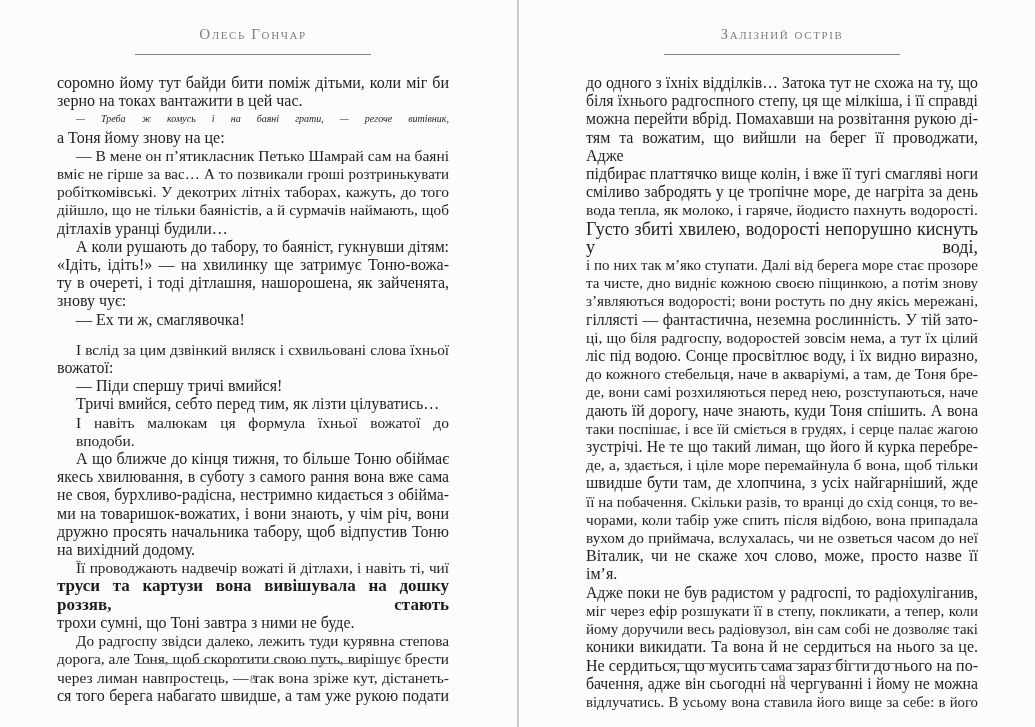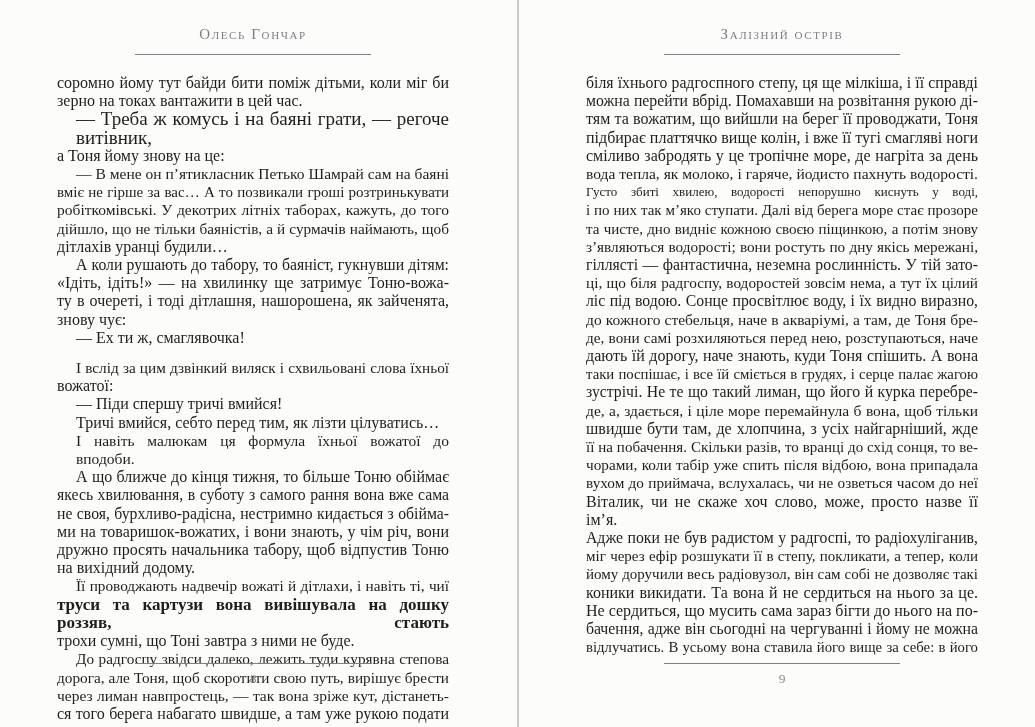--- a/index.html
+++ b/index.html
@@ -52,21 +52,21 @@
 <body>
 
 <div class="spread">
 
   <section class="page page-left">
     <div class="running-header">Олесь Гончар</div>
     <div class="header-rule"></div>
     <div class="page-body">
         <div class="line" style="">соромно йому тут байди бити поміж дітьми, коли міг би</div>
         <div class="line last" style="">зерно на токах вантажити в цей час.</div>
-        <div class="line indent" style="font-size: 19px;">— Треба ж комусь і на баяні грати, — регоче витівник,</div>
+        <div class="line indent" style="font-size: 10px; font-style: italic;">— Треба ж комусь і на баяні грати, — регоче витівник,</div>
         <div class="line last" style="">а Тоня йому знову на це:</div>
         <div class="line indent" style="font-size: 15.5px;">— В мене он п’ятикласник Петько Шамрай сам на баяні</div>
         <div class="line" style="font-size: 15px;">вміє не гірше за вас… А то позвикали гроші розтринькувати</div>
         <div class="line" style="font-size: 15.5px;">робіткомівські. У декотрих літніх таборах, кажуть, до того</div>
         <div class="line" style="font-size: 15.25px;">дійшло, що не тільки баяністів, а й сурмачів наймають, щоб</div>
         <div class="line last" style="">дітлахів уранці будили…</div>
         <div class="line indent" style="font-size: 15.75px;">А коли рушають до табору, то баяніст, гукнувши дітям:</div>
         <div class="line" style="">«Ідіть, ідіть!» — на хвилинку ще затримує Тоню-вожа-</div>
         <div class="line" style="">ту в очереті, і тоді дітлашня, нашорошена, як зайченята,</div>
         <div class="line last" style="">знову чує:</div>
@@ -93,27 +93,28 @@
     <div class="footer-rule"></div>
     <div class="page-number">8</div>
   </section>
 
   <div class="divider"></div>
 
   <section class="page page-right">
     <div class="running-header">Залізний острів</div>
     <div class="header-rule"></div>
     <div class="page-body">
+        <div class="line" style="font-size: 15.75px;">до одного з їхніх відділків… Затока тут не схожа на ту, що</div>
         <div class="line" style="font-size: 15.75px;">біля їхнього радгоспного степу, ця ще мілкіша, і її справді</div>
         <div class="line" style="font-size: 15.75px;">можна перейти вбрід. Помахавши на розвітання рукою ді-</div>
-        <div class="line" style="">тям та вожатим, що вийшли на берег її проводжати, Тоня</div>
+        <div class="line" style="">тям та вожатим, що вийшли на берег її проводжати, Адже</div>
         <div class="line" style="">підбирає платтячко вище колін, і вже її тугі смагляві ноги</div>
         <div class="line" style="">сміливо забродять у це тропічне море, де нагріта за день</div>
         <div class="line" style="font-size: 15.5px;">вода тепла, як молоко, і гаряче, йодисто пахнуть водорості.</div>
-        <div class="line" style="font-size: 13px;">Густо збиті хвилею, водорості непорушно киснуть у воді,</div>
+        <div class="line" style="font-size: 18px;">Густо збиті хвилею, водорості непорушно киснуть у воді,</div>
         <div class="line" style="font-size: 15px;">і по них так м’яко ступати. Далі від берега море стає прозоре</div>
         <div class="line" style="font-size: 15px;">та чисте, дно видніє кожною своєю піщинкою, а потім знову</div>
         <div class="line" style="font-size: 15.25px;">з’являються водорості; вони ростуть по дну якісь мережані,</div>
         <div class="line" style="font-size: 15.75px;">гіллясті — фантастична, неземна рослинність. У тій зато-</div>
         <div class="line" style="font-size: 15.25px;">ці, що біля радгоспу, водоростей зовсім нема, а тут їх цілий</div>
         <div class="line" style="font-size: 15.75px;">ліс під водою. Сонце просвітлює воду, і їх видно виразно,</div>
         <div class="line" style="font-size: 15.5px;">до кожного стебельця, наче в акваріумі, а там, де Тоня бре-</div>
         <div class="line" style="font-size: 15.25px;">де, вони самі розхиляються перед нею, розступаються, наче</div>
         <div class="line" style="">дають їй дорогу, наче знають, куди Тоня спішить. А вона</div>
         <div class="line" style="font-size: 14.75px;">таки поспішає, і все їй сміється в грудях, і серце палає жагою</div>

